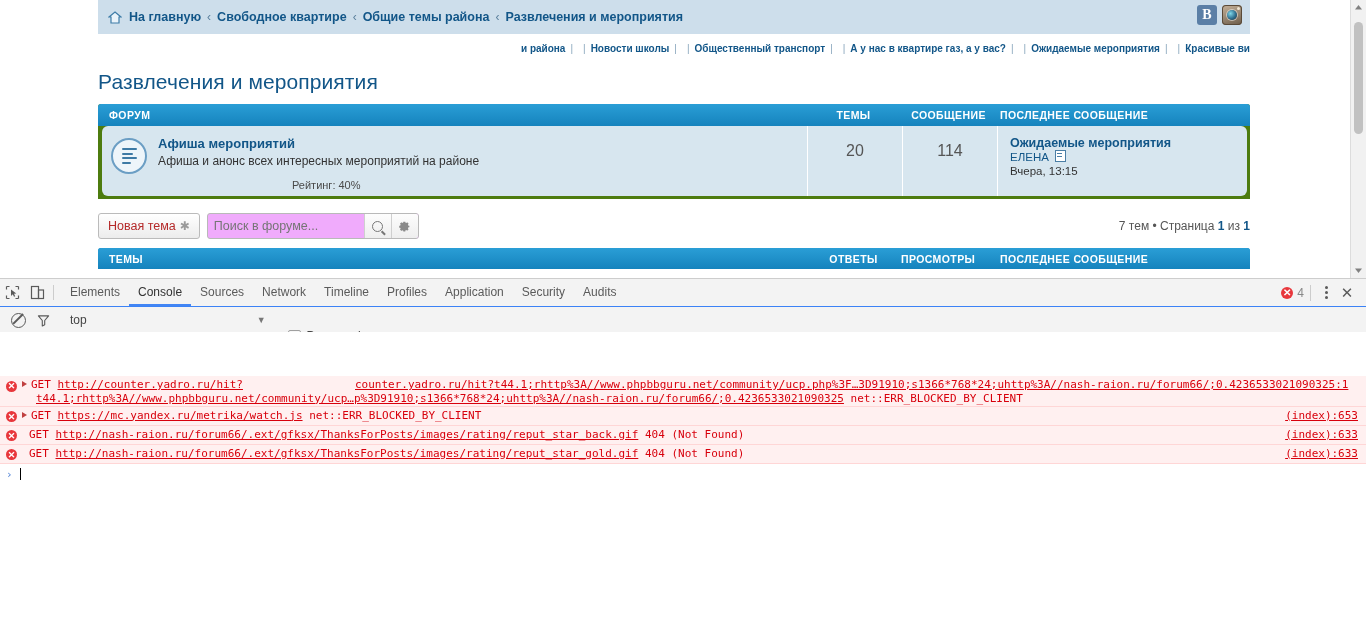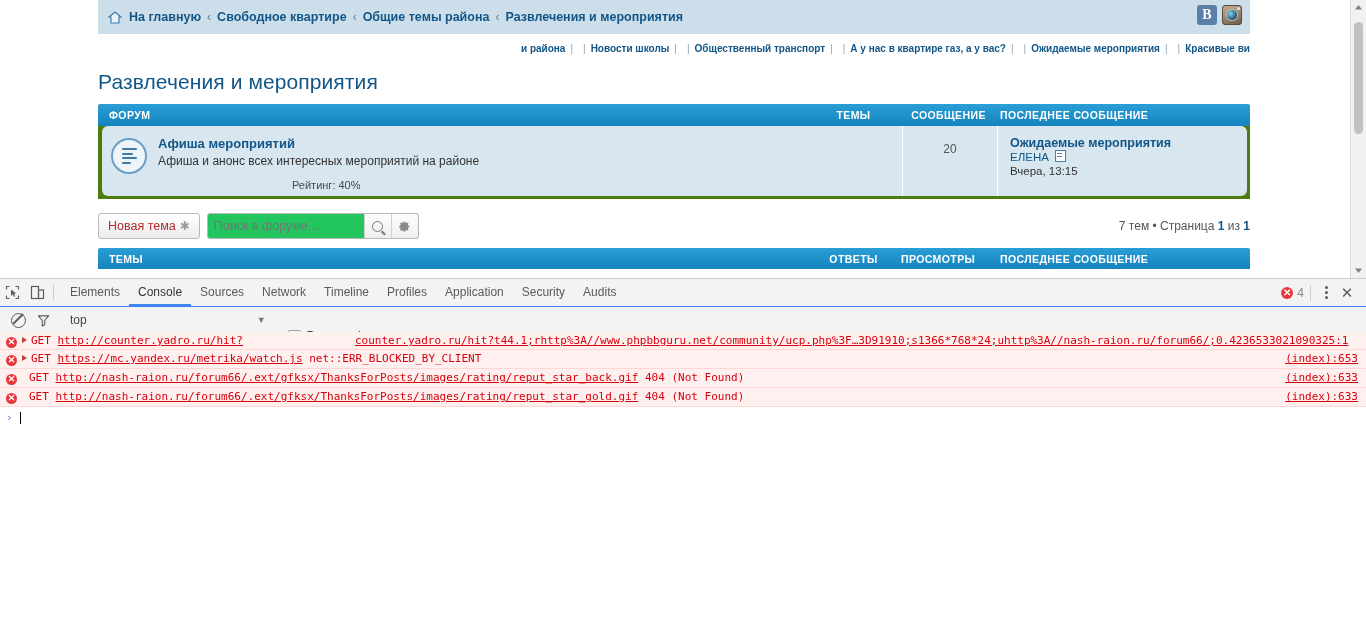--- a/index.html
+++ b/index.html
@@ -66,40 +66,40 @@
   .forum-icon .lines i:nth-child(1){width:15px;}
   .forum-icon .lines i:nth-child(2){width:11px;}
   .forum-icon .lines i:nth-child(3){width:15px;}
   .forum-icon .lines i:nth-child(4){width:9px;margin-bottom:0;}
   .ftext{padding-left:11px;}
   .ftitle{color:#125688;font-weight:bold;font-size:13px;text-decoration:none;display:block;}
   .fdesc{color:#333;font-size:12px;margin-top:3px;}
   .frating{position:absolute;left:190px;bottom:5px;color:#4a4a4a;font-size:11px;}
 
   .fcol{width:95px;border-left:1px solid #fff;display:flex;align-items:flex-start;justify-content:center;
-        padding-top:16px;color:#555;font-size:12px;box-sizing:border-box;}
+        padding-top:16px;color:#555;font-size:16px;box-sizing:border-box;}
   .fcol-last{width:250px;border-left:1px solid #fff;padding:10px 0 0 12px;box-sizing:border-box;line-height:14px;}
   .lp-title{color:#125688;font-weight:bold;font-size:12.5px;text-decoration:none;}
   .lp-author{color:#125688;font-size:11.5px;}
   .lp-jump{display:inline-block;width:9px;height:10px;border:1px solid #4a7ea5;background:#fff;
            position:relative;vertical-align:-1px;margin-left:3px;}
   .lp-jump:after{content:"";position:absolute;left:1px;top:2px;width:5px;height:1px;background:#4a7ea5;
            box-shadow:0 3px 0 #4a7ea5;}
   .lp-date{color:#333;font-size:11.5px;}
 
   
   .trow{display:flex;align-items:center;margin-top:14px;height:26px;}
   .btn-newtopic{
     height:24px;padding:0 9px;border:1px solid #bbb;border-radius:3px;
     background:linear-gradient(180deg,#ffffff 0%,#ececec 100%);
     color:#b52a2a;font-size:12.5px;display:flex;align-items:center;gap:4px;cursor:pointer;
   }
   .btn-newtopic .star{color:#9a9a9a;font-size:12px;}
   .searchbox{margin-left:7px;display:flex;align-items:center;height:24px;
-      border:1px solid #b9b9b9;border-radius:3px;background:#22c55e;overflow:hidden;}
+      border:1px solid #b9b9b9;border-radius:3px;background:#f0abfc;overflow:hidden;}
   .searchbox input{border:0;outline:0;height:22px;width:144px;padding:0 6px;font-size:12.5px;
       font-family:"Liberation Sans",sans-serif;color:#333;background:transparent;}
   .sbtn{width:26px;height:24px;border-left:1px solid #cfcfcf;
       background:linear-gradient(180deg,#fdfdfd 0%,#eeeeee 100%);
       display:flex;align-items:center;justify-content:center;cursor:pointer;}
   .mag{width:9px;height:9px;border:1.6px solid #777;border-radius:50%;position:relative;display:inline-block;}
   .mag:after{content:"";position:absolute;right:-4px;bottom:-3px;width:5px;height:1.6px;background:#777;
       transform:rotate(45deg);}
   .gear{width:13px;height:13px;position:relative;}
   .pagination{margin-left:auto;color:#555;font-size:12px;}
@@ -232,20 +232,21 @@
                 <i></i>
               </div>
           </div>
           <div class="ftext">
             <a class="ftitle">Афиша мероприятий</a>
             <div class="fdesc">Афиша и анонс всех интересных мероприятий на районе</div>
           </div>
           <div class="frating">Рейтинг: 40%</div>
         </div>
         <div class="fcol">20</div>
+        <div class="fcol">114</div>
         <div class="fcol-last">
           <a class="lp-title">Ожидаемые мероприятия</a>
           <div>
             <span class="lp-author">ЕЛЕНА</span>
             <span class="lp-jump"></span>
           </div>
           <div class="lp-date">Вчера, 13:15</div>
         </div>
       </div>
     </div>
@@ -350,23 +351,24 @@
     <span class="ctx-sel">top</span>
     <span class="caret" style="margin-left:170px">▼</span>
     <label class="presrv">
       <span class="chk"></span>
       <span>Preserve log</span>
     </label>
   </div>
 
   <div class="console">
 
-    <div class="msg" style="padding-bottom:1px;">
+    <div class="msg" style="padding-bottom:1px;margin-top:44px;">
       <span class="errico">✕</span><span class="tri"></span><span class="verb">GET </span><a class="u">http://counter.yadro.ru/hit?</a>
       <span class="farcol u" style="text-decoration:underline;">counter.yadro.ru/hit?t44.1;rhttp%3A//www.phpbbguru.net/community/ucp.php%3F…3D91910;s1366*768*24;uhttp%3A//nash-raion.ru/forum66/;0.4236533021090325:1</span>
+      <span class="l2"><a class="u">t44.1;rhttp%3A//www.phpbbguru.net/community/ucp…p%3D91910;s1366*768*24;uhttp%3A//nash-raion.ru/forum66/;0.4236533021090325</a><span> net::ERR_BLOCKED_BY_CLIENT</span></span>
     </div>
 
     <div class="msg">
       <span class="errico">✕</span><span class="tri"></span><span class="verb">GET </span><a class="u">https://mc.yandex.ru/metrika/watch.js</a><span> net::ERR_BLOCKED_BY_CLIENT</span>
       <a class="src">(index):653</a>
     </div>
 
     <div class="msg">
       <span class="errico">✕</span><span style="display:inline-block;width:9px"></span><span class="verb">GET </span><a class="u">http://nash-raion.ru/forum66/.ext/gfksx/ThanksForPosts/images/rating/reput_star_back.gif</a><span> 404 (Not Found)</span>
       <a class="src">(index):633</a>

